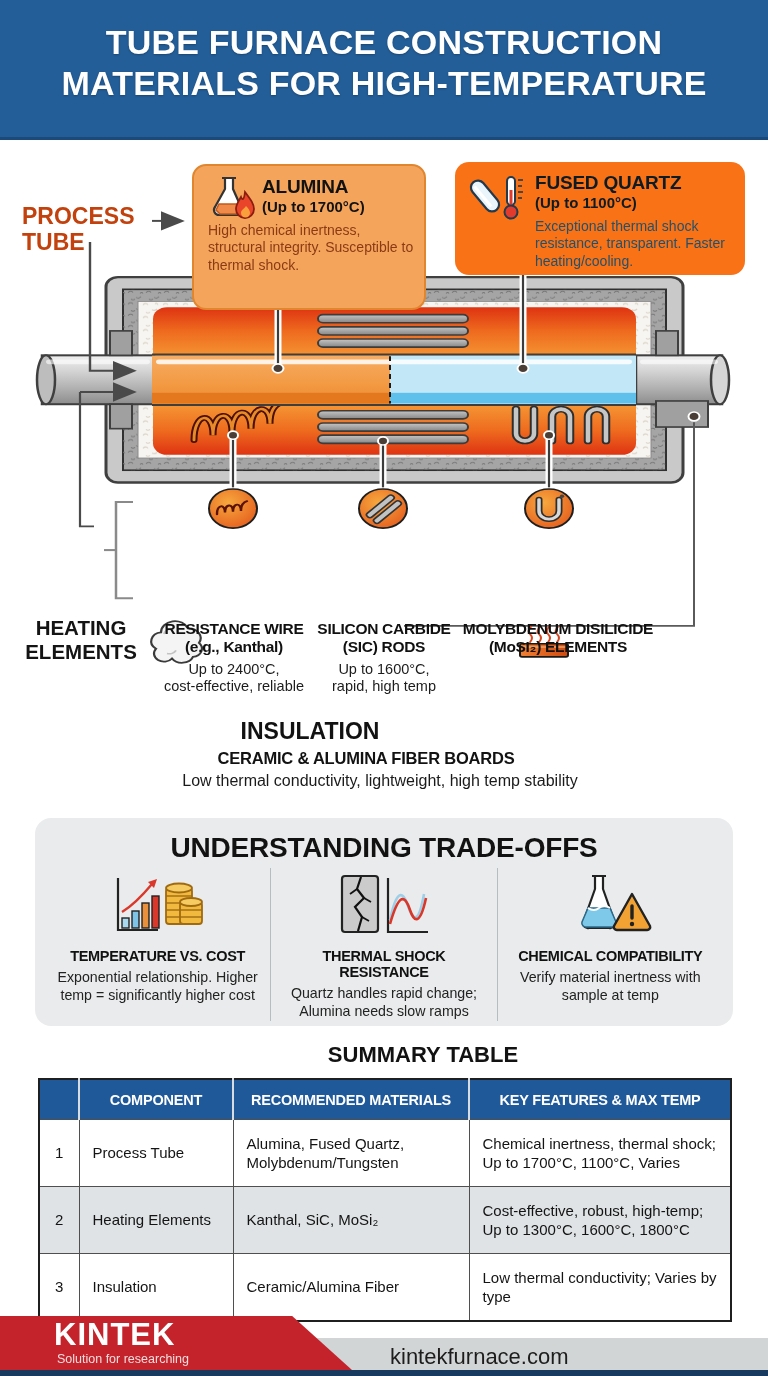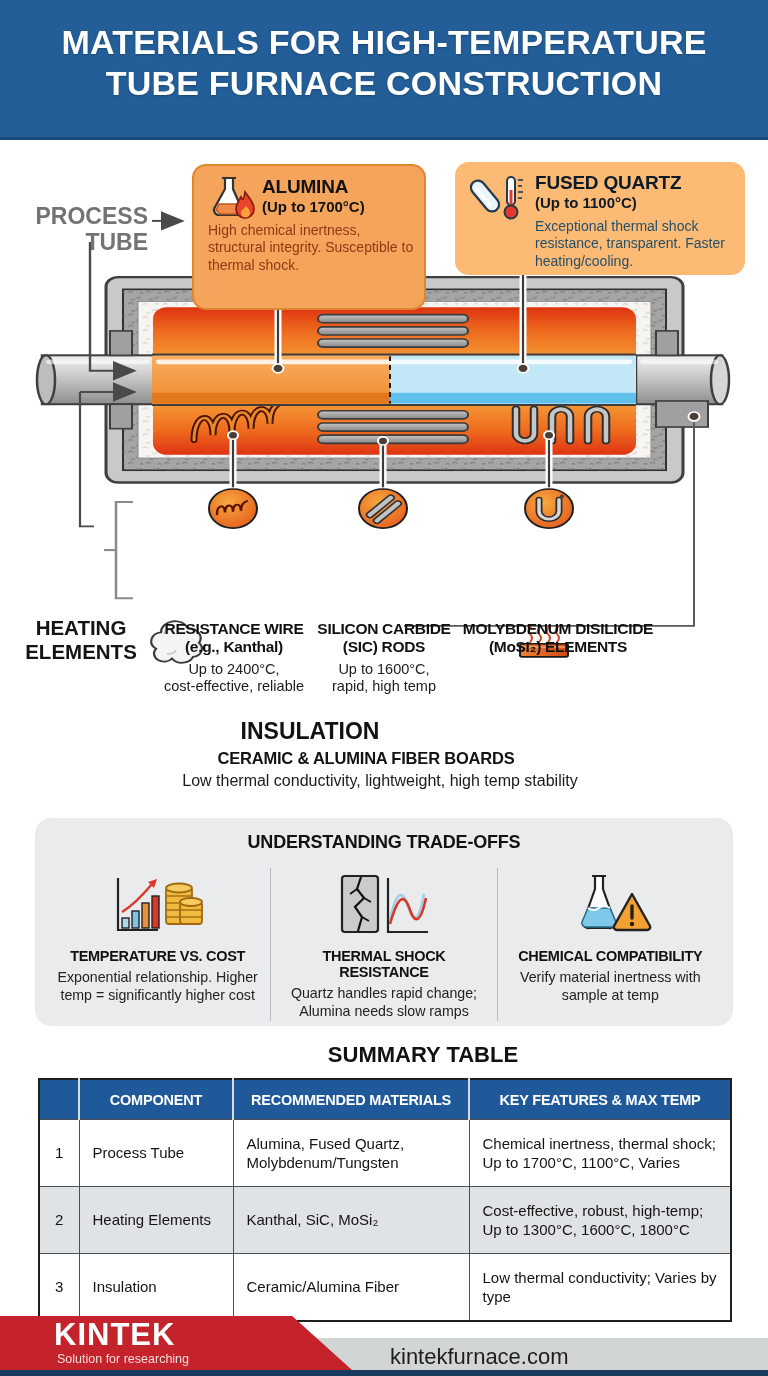--- a/index.html
+++ b/index.html
@@ -3,25 +3,25 @@
 <meta charset="utf-8">
 <style>
   html,body{margin:0;padding:0;background:#fff;}
   .page{position:relative;width:768px;height:1376px;background:#ffffff;overflow:hidden;
         font-family:"Liberation Sans",sans-serif;color:#111;}
   .abs{position:absolute;}
   
   .hdr{left:0;top:0;width:768px;height:137px;background:#235e98;border-bottom:3px solid #1b4a7a;}
   .hdr .t{width:768px;text-align:center;color:#fff;font-weight:bold;font-size:34px;letter-spacing:.2px;line-height:1.22;top:22px;left:0;text-shadow:0 1px 2px rgba(0,0,0,.25);}
   
-  .ptl{left:22px;top:204px;width:126px;text-align:right;font-size:23px;font-weight:bold;line-height:1.12;color:#737373;}
+  .ptl{left:22px;top:204px;width:126px;text-align:left;font-size:23px;font-weight:bold;line-height:1.12;color:#c2410c;}
   
   .co{border-radius:14px;}
   .co-alu{left:192px;top:164px;width:234px;height:146px;background:#f4a55b;border:2px solid #e0862f;box-sizing:border-box;}
-  .co-qtz{left:455px;top:162px;width:290px;height:113px;background:#fdba74;box-sizing:border-box;}
+  .co-qtz{left:455px;top:162px;width:290px;height:113px;background:#f97316;box-sizing:border-box;}
   .co h3{margin:0;font-size:19px;font-weight:bold;letter-spacing:-.2px;}
   .co .temp{font-size:15px;font-weight:bold;}
   .co .desc{font-size:14px;font-weight:normal;line-height:1.24;}
   .co-alu .head{position:absolute;left:68px;top:10px;color:#121212;}
   .co-alu .desc{position:absolute;left:14px;top:56px;width:206px;color:#8c3a16;}
   .co-qtz .head{position:absolute;left:80px;top:10px;color:#0d1b26;}
   .co-qtz .desc{position:absolute;left:80px;top:56px;width:200px;color:#24506b;}
   .co .icon{position:absolute;left:8px;top:8px;}
   
   .hecol{top:620px;text-align:center;}
@@ -30,21 +30,21 @@
   .he1{left:148px;width:172px;}
   .he2{left:298px;width:172px;}
   .he3{left:452px;width:212px;}
   .helabel{left:20px;top:616px;width:122px;text-align:center;font-size:20.5px;font-weight:bold;line-height:1.18;color:#141414;}
   
   .ins-title{left:205px;top:718px;width:210px;text-align:center;font-size:23px;font-weight:bold;color:#121212;}
   .ins-sub{left:166px;top:749px;width:400px;text-align:center;font-size:16.5px;font-weight:bold;letter-spacing:-.2px;color:#121212;}
   .ins-desc{left:80px;top:772px;width:600px;text-align:center;font-size:16px;color:#1a1a1a;}
   
   .to-box{left:35px;top:818px;width:698px;height:208px;background:#e9ebec;border-radius:16px;}
-  .to-title{left:0;top:832px;width:768px;text-align:center;font-size:18px;font-weight:bold;letter-spacing:-.2px;color:#121212;}
+  .to-title{left:0;top:832px;width:768px;text-align:center;font-size:28px;font-weight:bold;letter-spacing:-.2px;color:#121212;}
   .to-row{left:45px;top:868px;width:678px;display:flex;}
   .to-col{flex:1 1 0;text-align:center;padding:0 8px;}
   .to-col + .to-col{border-left:1.5px solid #b7bcc0;}
   .to-ic{height:74px;display:flex;align-items:center;justify-content:center;}
   .to-h{font-size:14.5px;font-weight:bold;letter-spacing:-.3px;margin-top:6px;color:#111;}
   .to-b{font-size:14.2px;line-height:1.3;margin-top:4px;color:#222;}
   
   .sum-title{left:0;top:1042px;width:768px;text-align:center;font-size:22px;font-weight:bold;color:#121212;margin-left:39px;}
   table.sum{position:absolute;left:38px;top:1078px;width:692px;border-collapse:collapse;border:2.5px solid #1f1f1f;table-layout:fixed;}
   table.sum th{background:#20599a;color:#fff;font-size:14.5px;font-weight:bold;height:37px;text-align:center;letter-spacing:-.2px;}
@@ -63,22 +63,22 @@
   svg{display:block;}
   .artsvg{pointer-events:none;}
 </style>
 </head>
 <body>
 
 <div class="page">
 
   <div class="abs hdr">
     <div class="abs t">
+      <div>TUBE FURNACE CONSTRUCTION</div>
       <div>MATERIALS FOR HIGH-TEMPERATURE</div>
-      <div>TUBE FURNACE CONSTRUCTION</div>
     </div>
   </div>
 
   <svg class="abs artsvg" style="left:0;top:150px;" width="768" height="660" viewBox="0 150 768 810" preserveAspectRatio="none">
     <svg width="768" height="660" viewBox="0 150 768 660" x="0" y="150">
     </svg>
     <defs>
       <linearGradient id="heatGrad" x1="0" y1="0" x2="0" y2="1">
         <stop offset="0" stop-color="#de3312"></stop>
           <stop offset=".16" stop-color="#ee6a1e"></stop>

